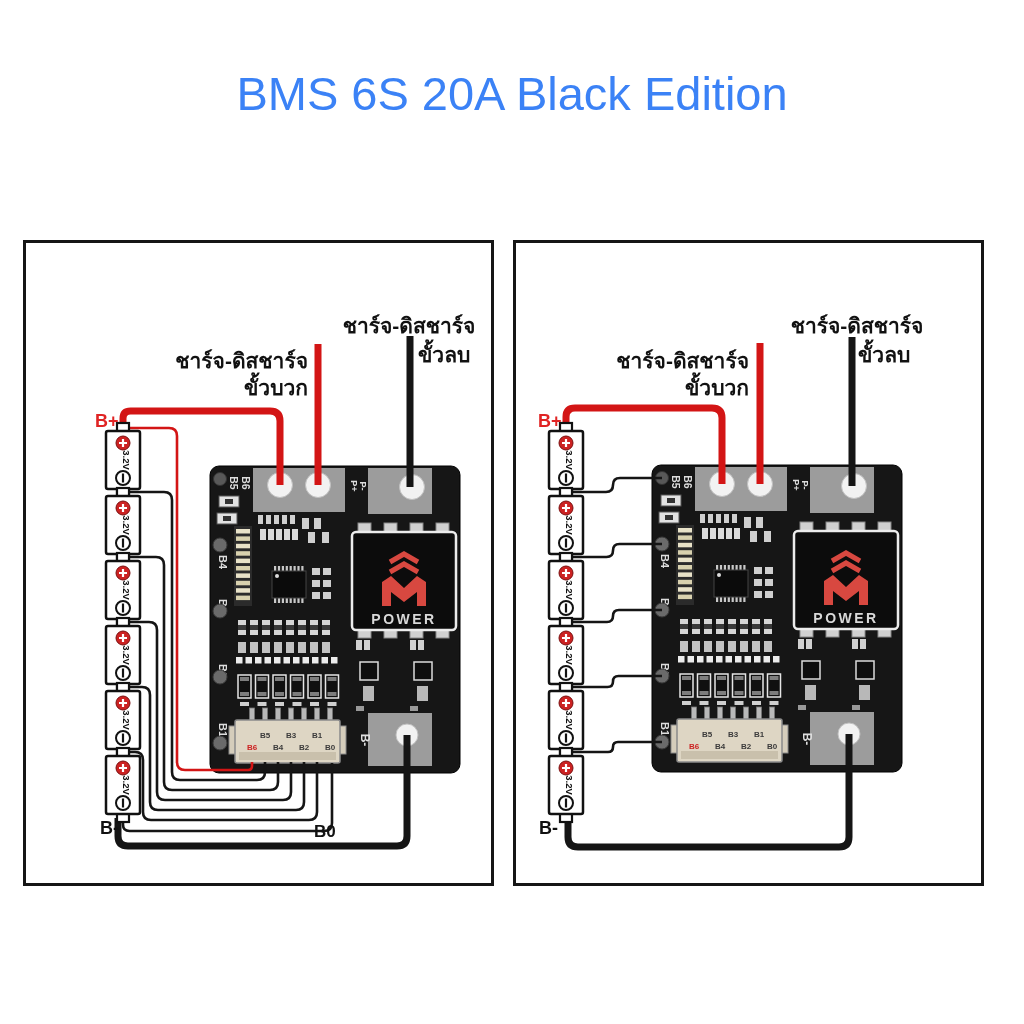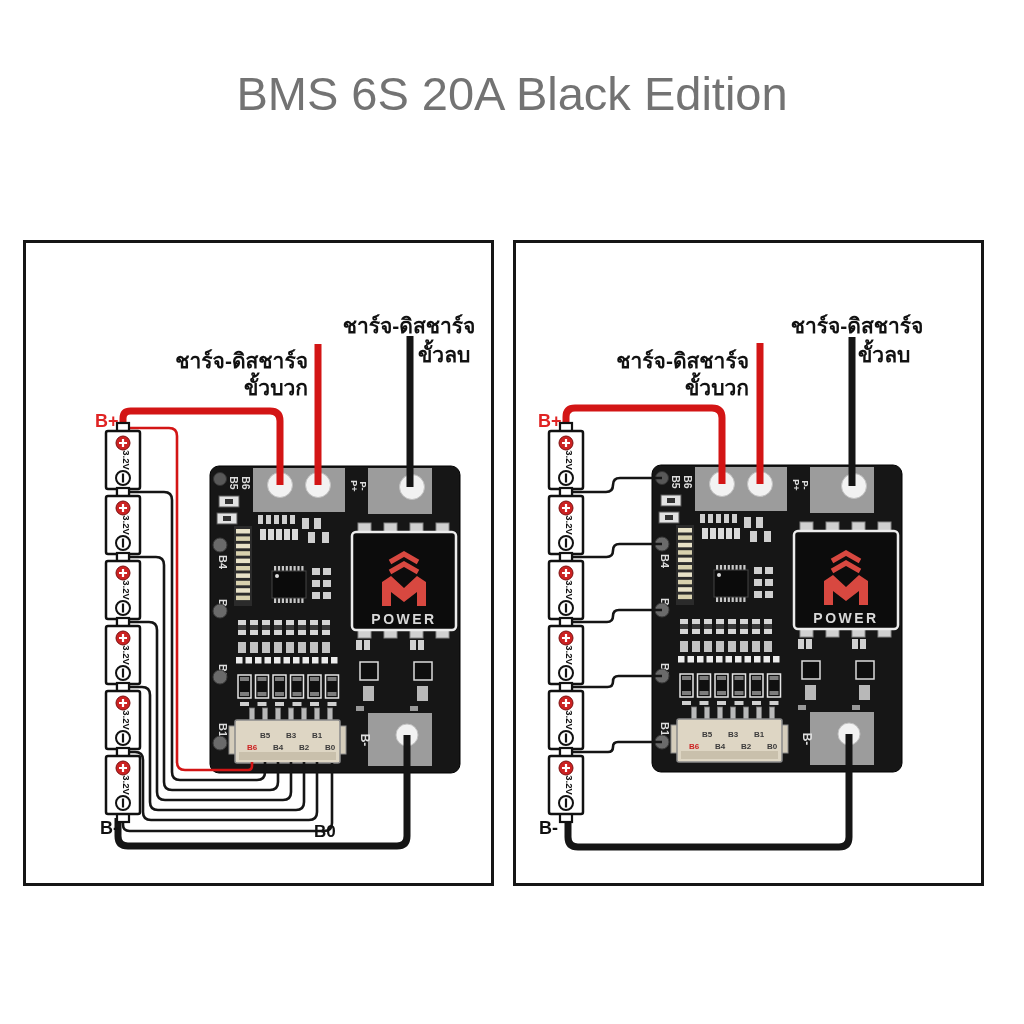--- a/index.html
+++ b/index.html
@@ -2,21 +2,21 @@
 <html><head>
 <meta charset="utf-8">
 <style>
   html,body{margin:0;padding:0;}
   body{
     width:1024px;height:1024px;background:#ffffff;position:relative;overflow:hidden;
     font-family:"Liberation Sans","DejaVu Sans",sans-serif;
   }
   .page-title{
     position:absolute;left:0;right:0;top:66px;text-align:center;
-    font-size:47px;font-weight:500;color:#737373;letter-spacing:0px;
+    font-size:47px;font-weight:500;color:#3b82f6;letter-spacing:0px;
   }
   .panel{
     position:absolute;top:240px;width:465px;height:640px;
     border:3px solid #151515;background:#ffffff;
   }
   .panel-left{left:23px;}
   .panel-right{left:513px;}
   svg{display:block;}
   svg text{font-family:"Liberation Sans","DejaVu Sans",sans-serif;}
 </style>

